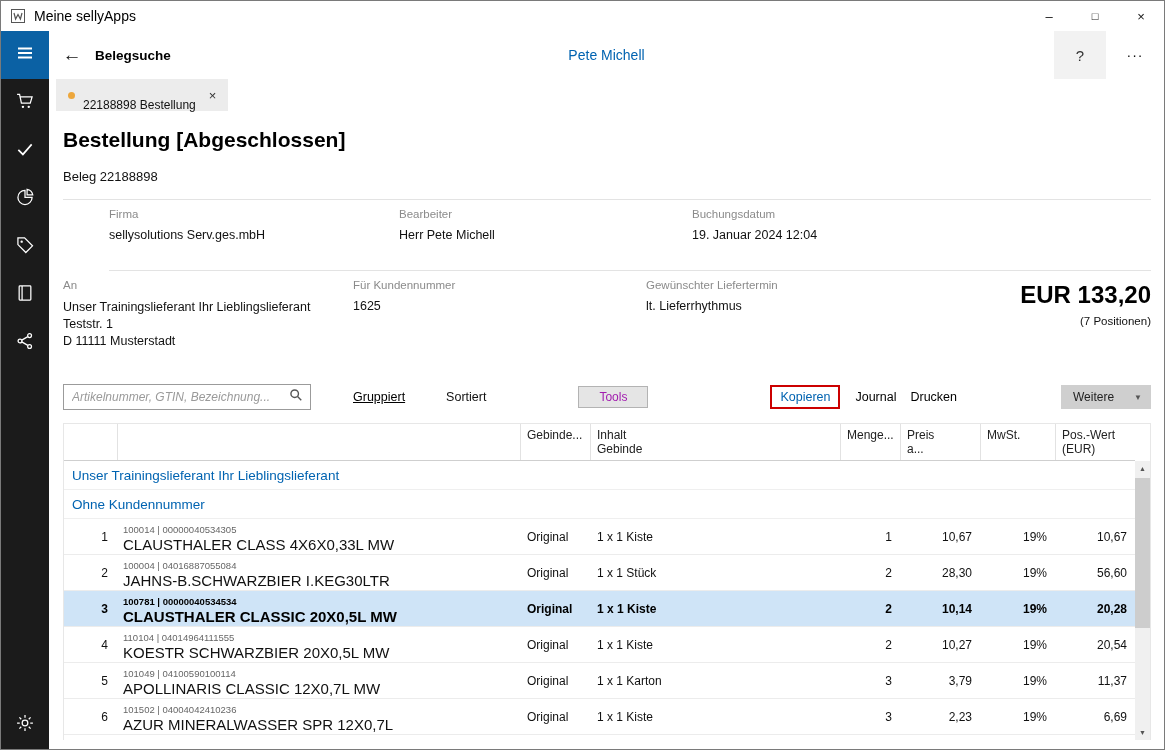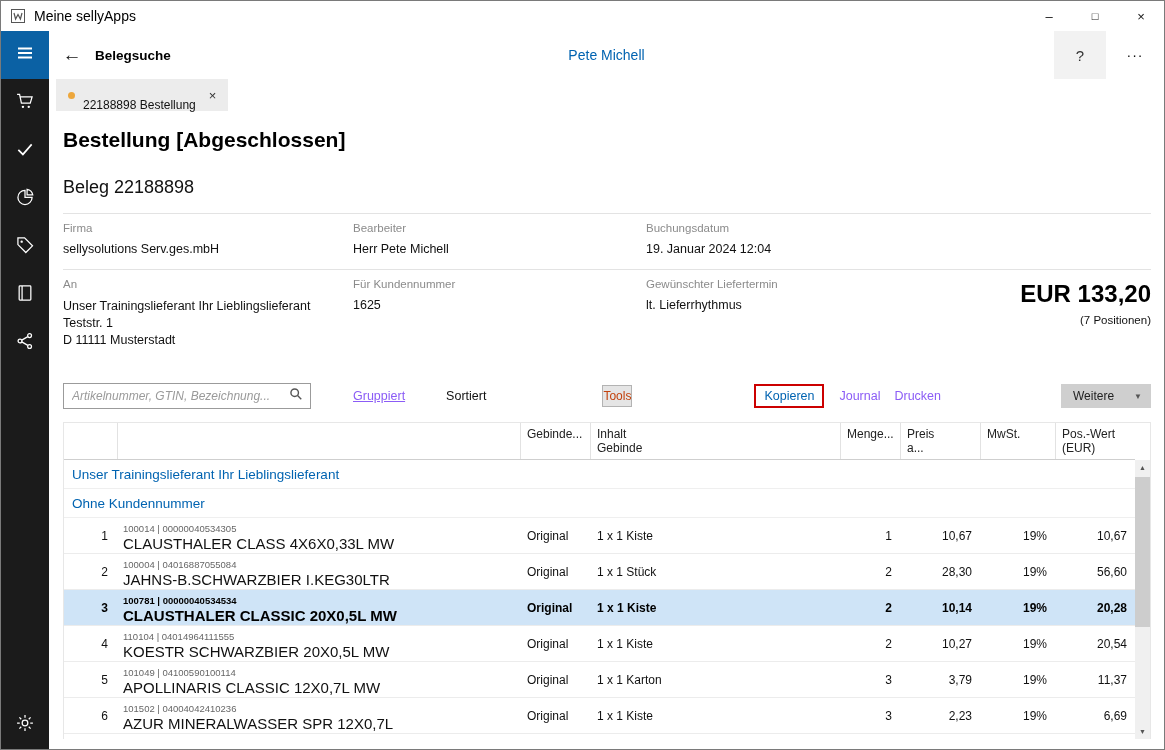--- a/index.html
+++ b/index.html
@@ -31,44 +31,44 @@
   .more-btn{width:58px;height:48px;display:flex;align-items:center;justify-content:center;font-size:14px;color:#111;letter-spacing:1px;}
 
   .tabbar{height:32px;flex:0 0 32px;display:flex;align-items:stretch;background:#fff;}
   .tab{margin-left:7px;display:flex;align-items:center;background:#ececec;padding:0 12px;}
   .tab-dot{width:7px;height:7px;border-radius:50%;background:#eda73c;margin-right:8px;}
   .tab-label{font-size:12px;color:#111;margin-top:20px;}
   .tab-close{margin-left:13px;font-size:13px;color:#333;}
 
   .content{flex:1;padding:0 13px 0 14px;min-height:0;display:flex;flex-direction:column;}
   .doc-title{margin-top:17px;font-size:21px;font-weight:700;color:#000;}
-  .doc-beleg{margin-top:25px;font-size:18px;color:#111;}
+  .doc-beleg{margin-top:17px;font-size:13px;color:#111;}
 
   .info-section{margin-top:15px;border-top:1px solid #e3e3e3;}
   .info-row{display:grid;}
-  .info-row1{grid-template-columns:290px 293px 1fr;padding:8px 0 13px;border-bottom:1px solid #e3e3e3;}
+  .info-row1{grid-template-columns:290px 293px 1fr;padding:8px 0 28px;border-bottom:1px solid #e3e3e3;margin-left:46px;}
   .info-row2{grid-template-columns:290px 293px 1fr auto;padding:8px 0 8px;}
   .f-label{font-size:11.5px;color:#8b8b8b;}
   .f-value{margin-top:8px;font-size:12.5px;color:#111;}
   .addr{margin-top:8px;}
   .addr-line{font-size:12.5px;color:#111;line-height:17px;}
   .total-box{text-align:right;}
   .total-amount{font-size:24px;font-weight:700;color:#000;margin-top:2px;}
   .total-pos{font-size:11.5px;color:#111;margin-top:6px;}
 
   .toolbar{margin-top:26px;display:flex;align-items:center;}
   .search-box{width:248px;height:26px;border:1px solid #9b9b9b;display:flex;align-items:center;padding-right:7px;background:#fff;}
   .search-box input{flex:1;border:0;outline:none;font-family:inherit;font-size:12px;padding:0 4px 0 8px;color:#111;min-width:0;background:transparent;}
   .search-box input::placeholder{color:#9a9a9a;font-style:italic;}
-  .link{font-size:12.5px;color:#8b5cf6;}
+  .link{font-size:12.5px;color:#000000;}
   .link.underline{text-decoration:underline;}
   .plain{font-size:12.5px;color:#111;}
   .gruppiert{margin-left:42px;}
   .sortiert{margin-left:41px;}
-  .tools-btn{margin-left:116px;background:#e5e5e5;border:1px solid #b3b3b3;font-size:12px;color:#c2410c;padding:3px 0;font-family:inherit;}
+  .tools-btn{margin-left:92px;background:#e5e5e5;border:1px solid #b3b3b3;font-size:12px;color:#a21caf;padding:3px 20px;font-family:inherit;}
   .kopieren-btn{margin-left:122px;border:2px solid #cc0000;background:#fff;padding:3px 8px;font-size:12.5px;color:#0063b1;font-family:inherit;}
   .journal{margin-left:15px;}
   .drucken{margin-left:14px;}
   .weitere-btn{margin-left:auto;width:90px;height:24px;background:#cfcfcf;display:flex;align-items:center;font-size:12px;color:#222;padding:0 9px 0 12px;}
   .weitere-btn .chev{margin-left:auto;font-size:8px;color:#555;}
 
   .table{margin-top:13px;border:1px solid #e7e7e7;border-bottom:0;flex:0 0 317px;display:flex;flex-direction:column;overflow:hidden;}
   .grid{display:grid;grid-template-columns:53px 1fr 70px 250px 60px 80px 75px 80px;}
   .thead{margin-right:15px;border-bottom:1px solid #cfcfcf;height:37px;}
   .th{font-size:12px;color:#222;padding:4px 6px;white-space:pre-line;line-height:14px;}

